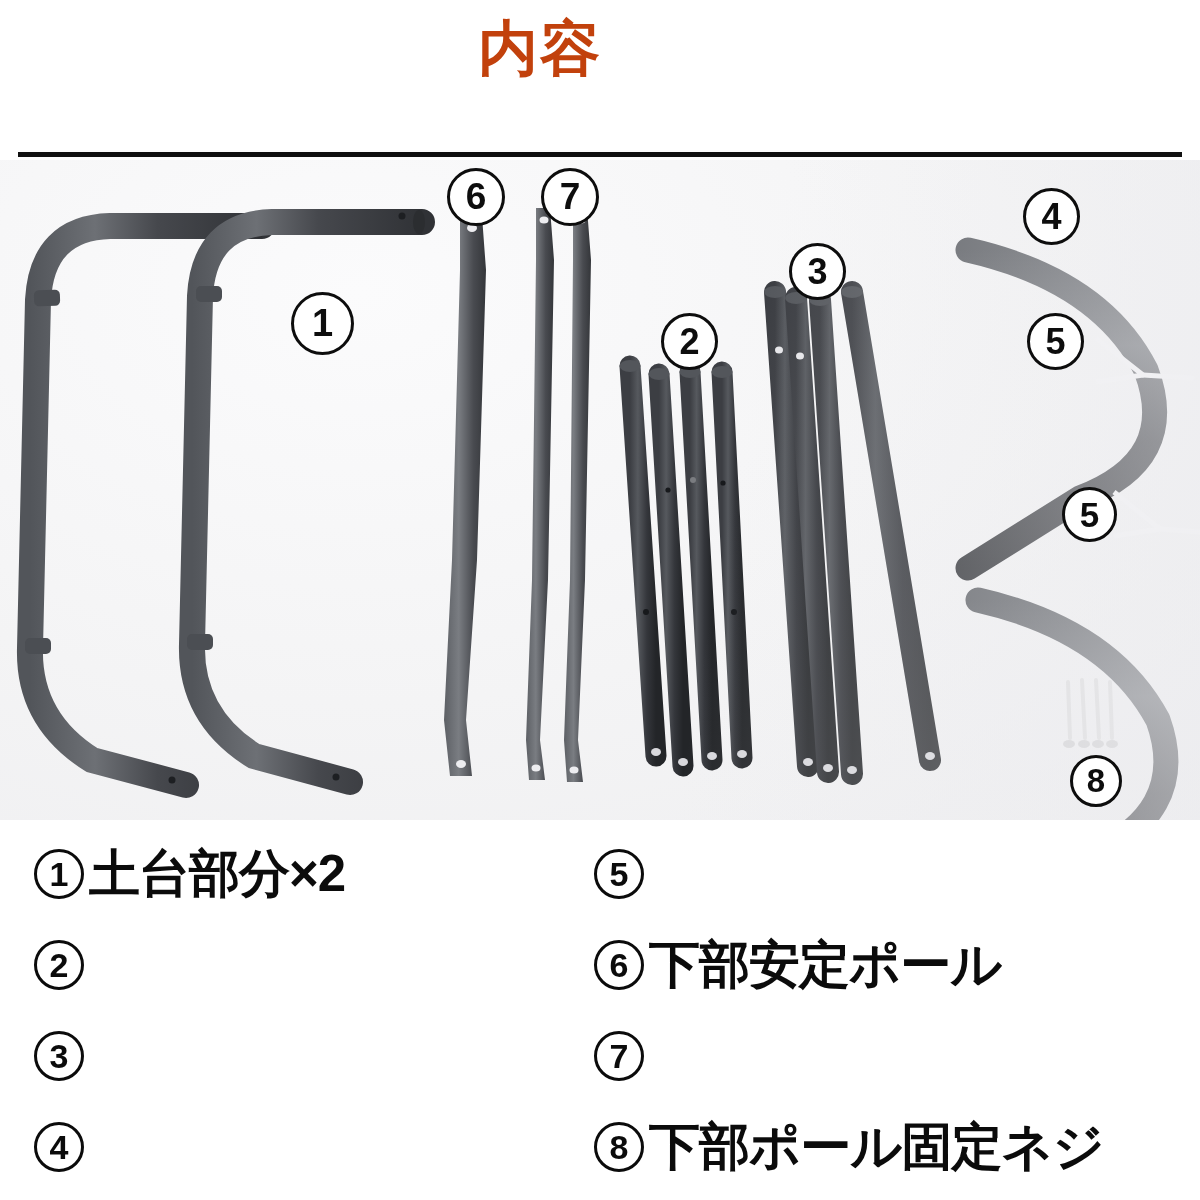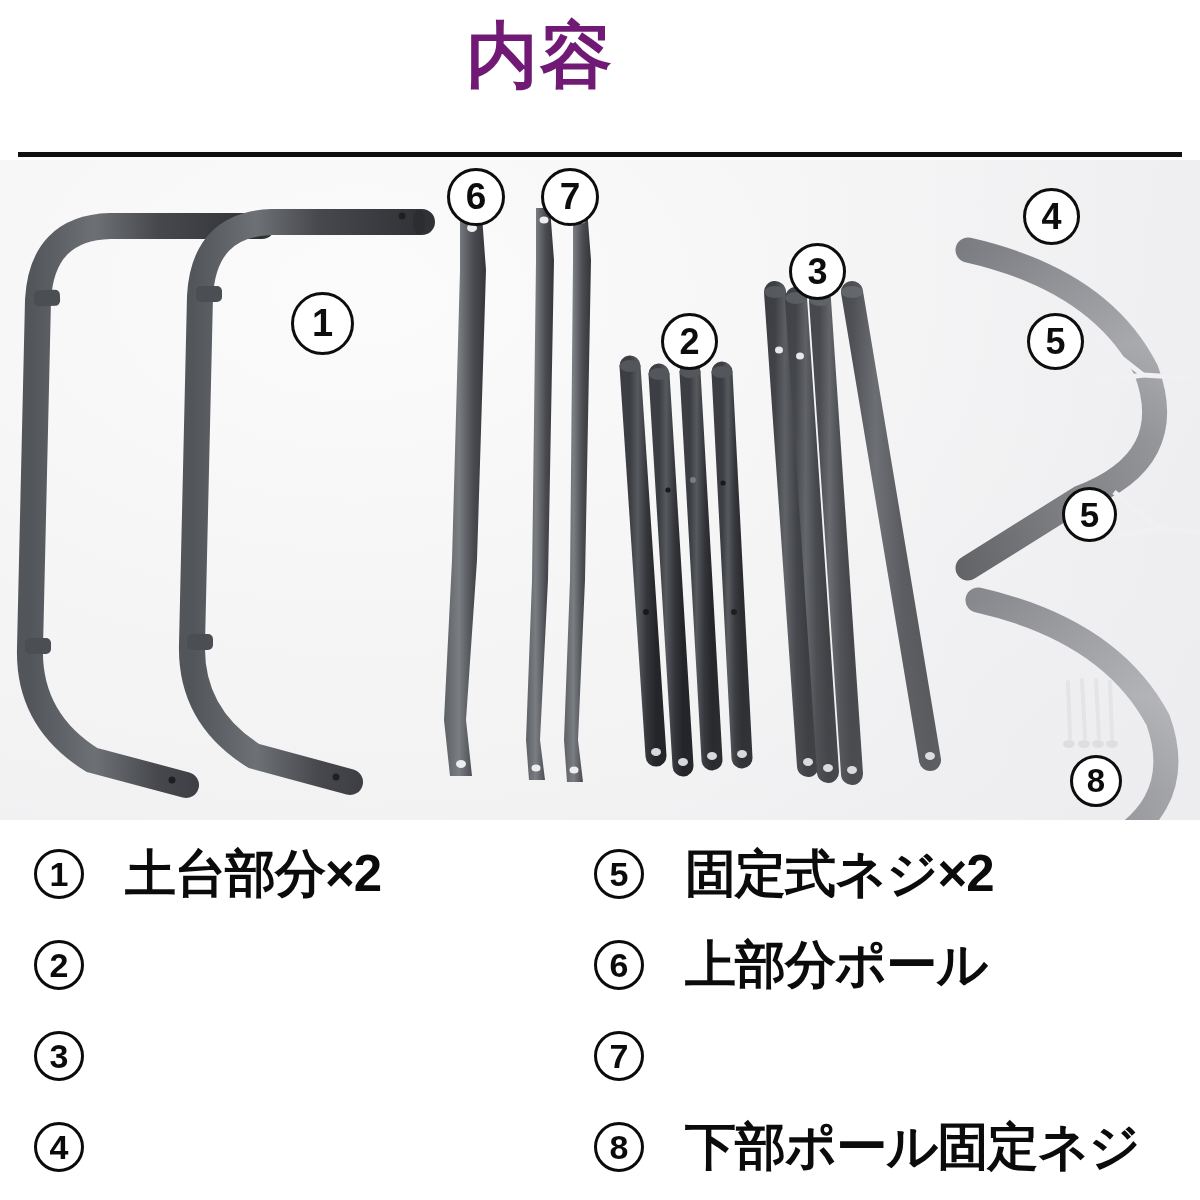--- a/index.html
+++ b/index.html
@@ -18,24 +18,24 @@
     overflow: hidden;
   }
 
   
   .title {
     position: absolute;
     left: 0;
     top: 14px;
     width: 1080px;
     text-align: center;
-    font-size: 72px;
+    font-size: 60px;
     font-weight: 700;
     letter-spacing: 2px;
-    color: #701a75;
+    color: #c2410c;
     line-height: 1.15;
   }
   .title-rule {
     position: absolute;
     left: 18px;
     top: 152px;
     width: 1164px;
     height: 5px;
     background: #111111;
   }
@@ -112,21 +112,21 @@
     width: 50px;
     height: 50px;
     min-width: 50px;
     border: 3px solid #0b0b0b;
     border-radius: 50%;
     font-size: 34px;
     font-weight: 700;
     box-sizing: border-box;
     margin-right: 3px;
   }
-  .legend-label { letter-spacing: -1px; margin-left: 36px; }
+  .legend-label { letter-spacing: -1px; }
 </style>
 </head>
 <body>
 
 <div id="page">
 
   <div class="title">内容</div>
   <div class="title-rule"></div>
 
   <div class="photo">
@@ -310,29 +310,28 @@
 
   <div class="legend">
     <div class="legend-grid">
 
       <div class="legend-item">
         <span class="legend-num">1</span>
         <span class="legend-label">土台部分×2</span>
       </div>
       <div class="legend-item">
         <span class="legend-num">5</span>
-        <span class="legend-label">固定式ネジ×2</span>
       </div>
 
       <div class="legend-item">
         <span class="legend-num">2</span>
       </div>
       <div class="legend-item">
         <span class="legend-num">6</span>
-        <span class="legend-label">上部分ポール</span>
+        <span class="legend-label">下部安定ポール</span>
       </div>
 
       <div class="legend-item">
         <span class="legend-num">3</span>
       </div>
       <div class="legend-item">
         <span class="legend-num">7</span>
       </div>
 
       <div class="legend-item">

